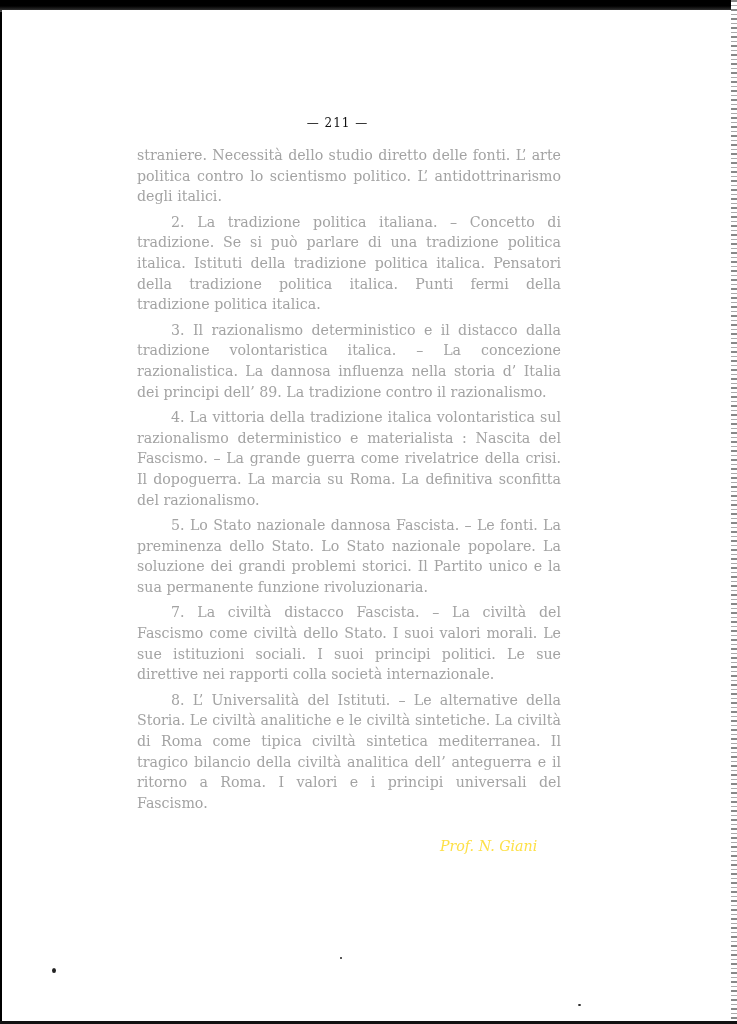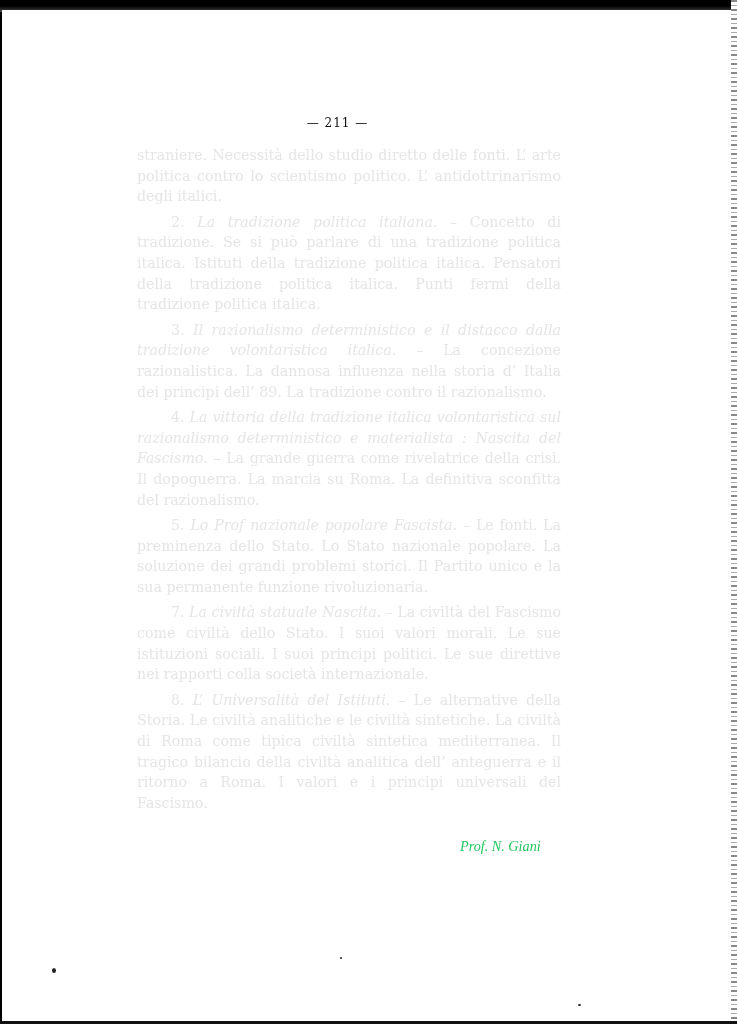--- a/index.html
+++ b/index.html
@@ -49,41 +49,40 @@
       text-align: center;
       font-size: 12px;
       letter-spacing: 1px;
       color: #111;
     }
     .text-block {
       position: absolute;
       left: 137px;
       top: 145px;
       width: 424px;
-      color: #e5e5e5;
+      color: #a3a3a3;
       font-size: 14.2px;
       line-height: 20.6px;
       text-align: justify;
     }
     .para {
       margin: 0 0 5px 0;
     }
     .para.indent {
       text-indent: 34px;
     }
     .para .num { font-style: normal; }
-    .para .title { font-style: italic; }
+    .para .title { }
     .signature {
       position: absolute;
-      left: 460px;
+      left: 440px;
       top: 838px;
       font-style: italic;
       font-size: 14.2px;
-      color: #22c55e;
-      font-family: Liberation Serif, serif;
+      color: #fde047;
     }
     .speck {
       position: absolute;
       background: #222;
       border-radius: 50%;
     }
   </style>
 </head>
 <body>
 
@@ -113,28 +112,28 @@
   </p>
 
   <p class="para indent">
     <span class="num">4.</span>
     <span class="title">La vittoria della tradizione italica volontaristica sul razionalismo deterministico e materialista : Nascita del Fascismo.</span>
     <span>– La grande guerra come rivelatrice della crisi. Il dopoguerra. La marcia su Roma. La definitiva sconfitta del razionalismo.</span>
   </p>
 
   <p class="para indent">
     <span class="num">5.</span>
-    <span class="title">Lo Prof nazionale popolare Fascista.</span>
+    <span class="title">Lo Stato nazionale dannosa Fascista.</span>
     <span>– Le fonti. La preminenza dello Stato. Lo Stato nazionale popolare. La soluzione dei grandi problemi storici. Il Partito unico e la sua permanente funzione rivoluzionaria.</span>
   </p>
 
 
   <p class="para indent">
     <span class="num">7.</span>
-    <span class="title">La civiltà statuale Nascita.</span>
+    <span class="title">La civiltà distacco Fascista.</span>
     <span>– La civiltà del Fascismo come civiltà dello Stato. I suoi valori morali. Le sue istituzioni sociali. I suoi principi politici. Le sue direttive nei rapporti colla società internazionale.</span>
   </p>
 
   <p class="para indent">
     <span class="num">8.</span>
     <span class="title">L’ Universalità del Istituti.</span>
     <span>– Le alternative della Storia. Le civiltà analitiche e le civiltà sintetiche. La civiltà di Roma come tipica civiltà sintetica mediterranea. Il tragico bilancio della civiltà analitica dell’ anteguerra e il ritorno a Roma. I valori e i principi universali del Fascismo.</span>
   </p>
 </div>
 

